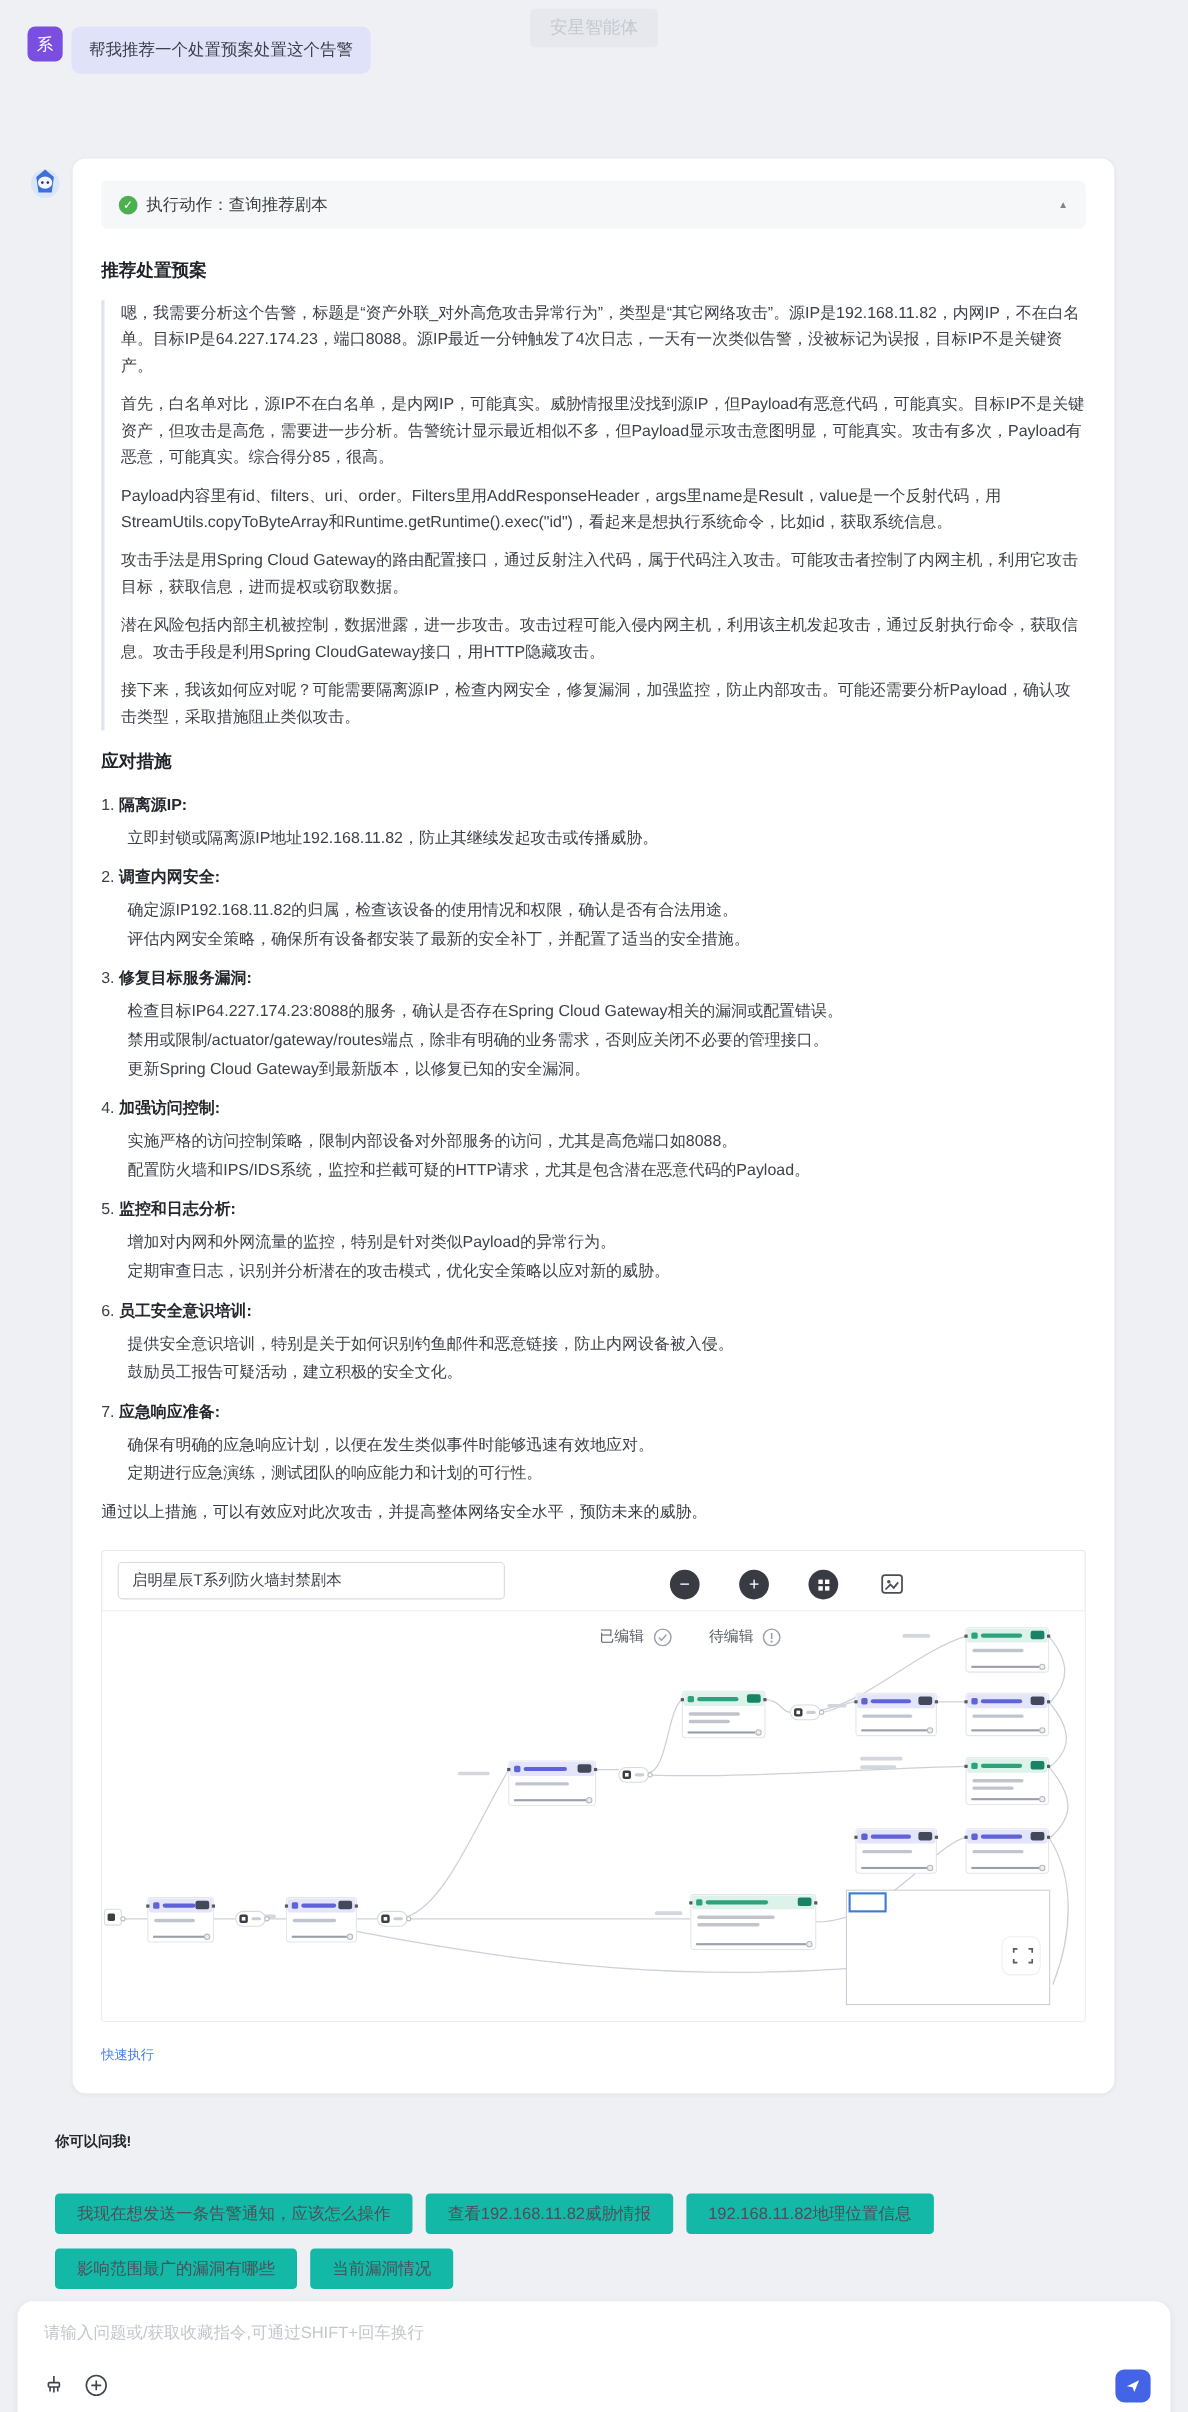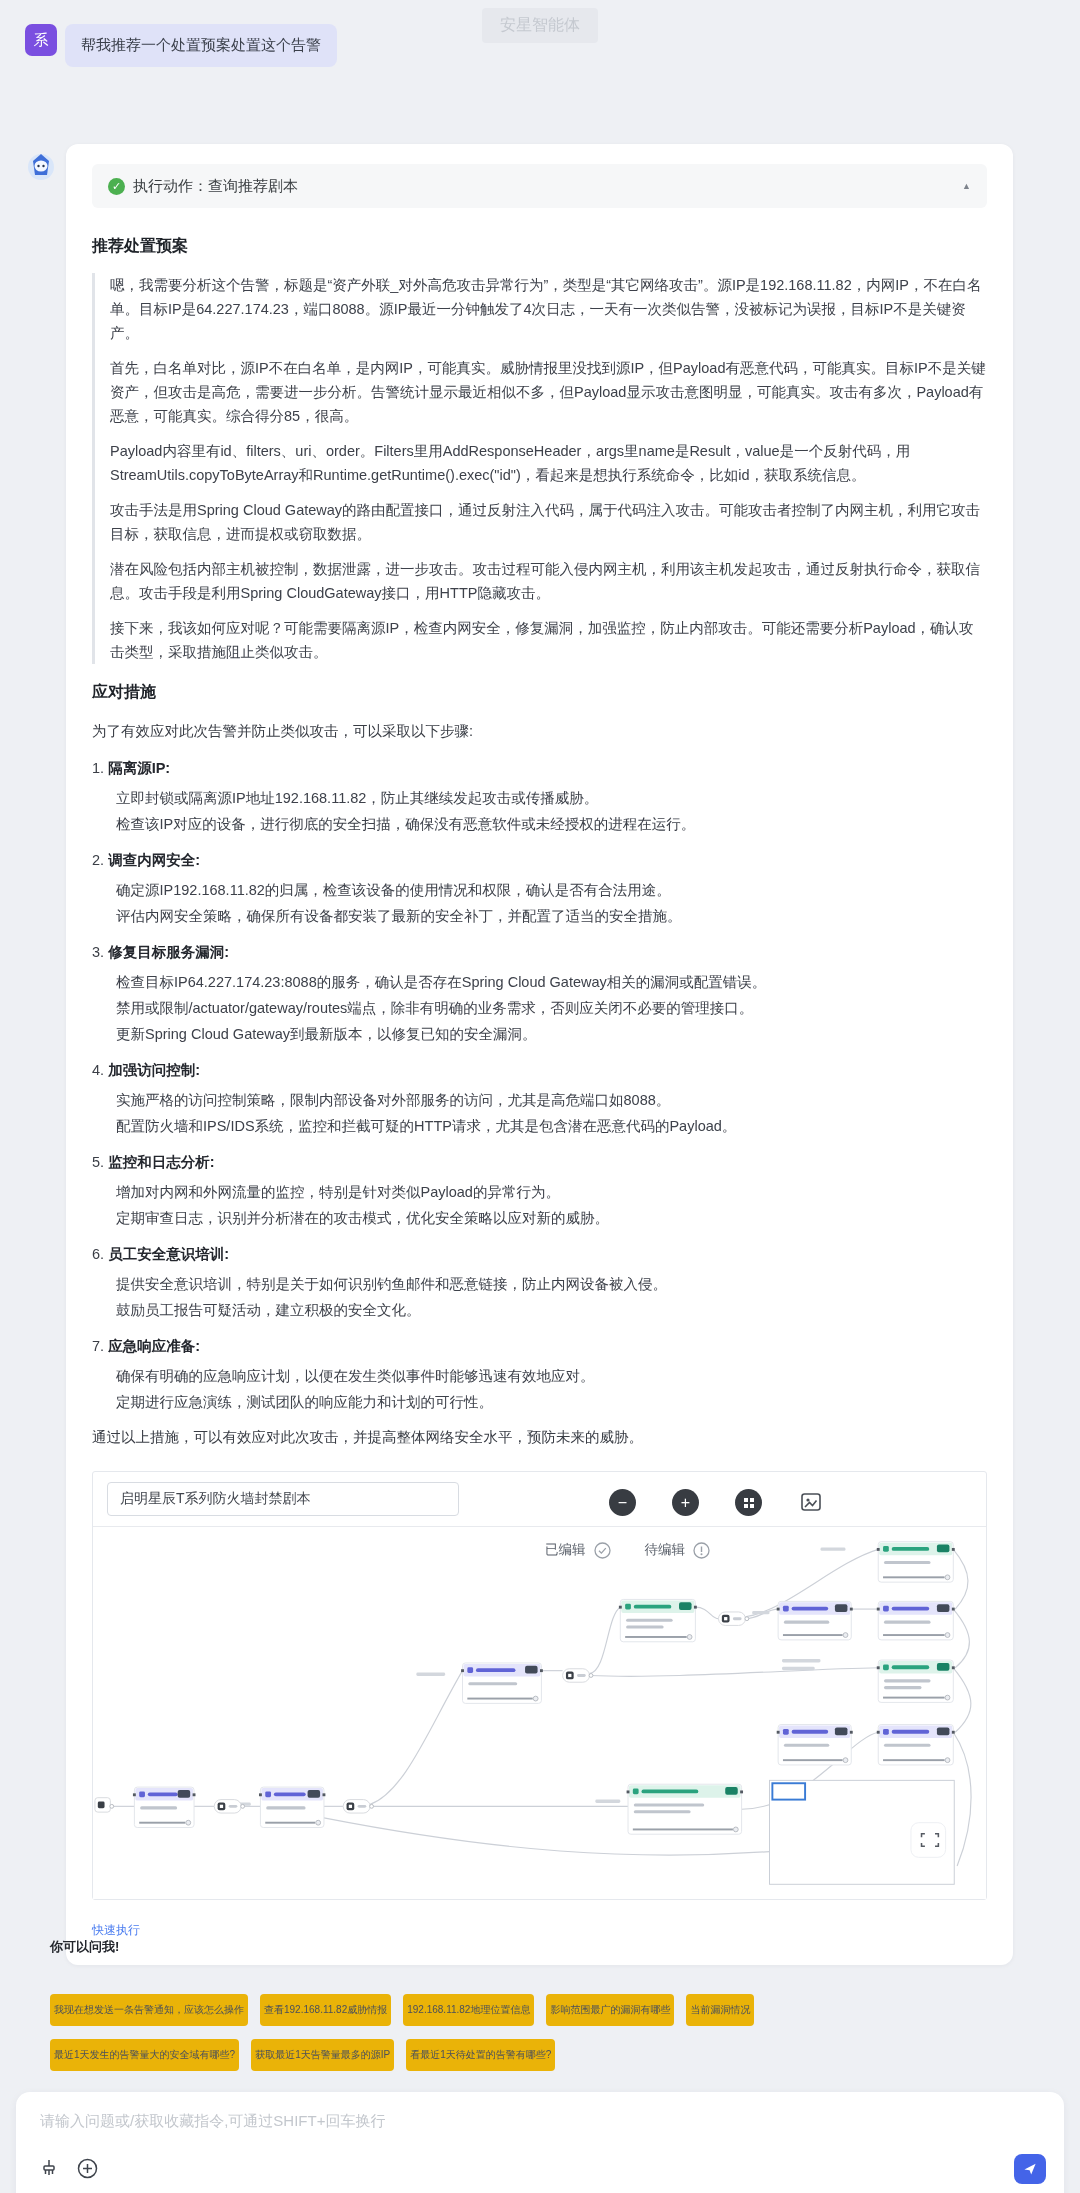--- a/index.html
+++ b/index.html
@@ -52,21 +52,21 @@
   .canvas { position:relative; height:372px; background:#fff; overflow:hidden; }
   .legend { position:absolute; top:14px; left:452px; display:flex; align-items:center; gap:8px;
     font-size:13.5px; color:#5b616b;text-align:right; }
   .legend .gap { width:18px; }
   .quick-run { display:inline-block; margin-top:22px; font-size:12px; color:#4a7cf0;
     text-decoration:none; cursor:pointer; }
   
   .sugg { position:absolute; top:1938px; left:50px; width:1000px; }
   .sugg h4 { font-size:13px; color:#23262c; margin-bottom:38px; }
   .chips { display:flex; flex-wrap:wrap; gap:13px 12px; margin-bottom:13px; }
-  .chip { background:#eab308; border:none; border-radius:4px; padding:9px 4px; font-size:10px;
+  .chip { background:#14b8a6; border:none; border-radius:4px; padding:9px 20px; font-size:15px;
     color:#4b505a; font-family:inherit; cursor:pointer; white-space:nowrap; }
   
   .composer { position:absolute; top:2092px; left:16px; right:16px; height:130px;
     background:#fff; border-radius:14px; padding:20px 24px; box-shadow:0 2px 8px rgba(30,40,60,.06); }
   .composer input { width:90%; border:none; outline:none; font-size:15px; font-family:inherit; color:#3a3f4a; }
   .composer input::placeholder { color:#c3c7cd; }
   .comp-foot { position:absolute; left:22px; right:18px; top:62px; display:flex; align-items:center; gap:16px; }
   .ibtn { background:none; border:none; cursor:pointer; padding:0; width:22px; height:22px; }
   .send-btn { margin-left:auto; width:32px; height:30px; border:none; border-radius:8px;
     background:#4464e8; cursor:pointer; display:flex; align-items:center; justify-content:center; }
@@ -104,28 +104,26 @@
 
   <p>嗯，我需要分析这个告警，标题是“资产外联_对外高危攻击异常行为”，类型是“其它网络攻击”。源IP是192.168.11.82，内网IP，不在白名单。目标IP是64.227.174.23，端口8088。源IP最近一分钟触发了4次日志，一天有一次类似告警，没被标记为误报，目标IP不是关键资产。</p>
       <p>首先，白名单对比，源IP不在白名单，是内网IP，可能真实。威胁情报里没找到源IP，但Payload有恶意代码，可能真实。目标IP不是关键资产，但攻击是高危，需要进一步分析。告警统计显示最近相似不多，但Payload显示攻击意图明显，可能真实。攻击有多次，Payload有恶意，可能真实。综合得分85，很高。</p>
       <p>Payload内容里有id、filters、uri、order。Filters里用AddResponseHeader，args里name是Result，value是一个反射代码，用StreamUtils.copyToByteArray和Runtime.getRuntime().exec("id")，看起来是想执行系统命令，比如id，获取系统信息。</p>
       <p>攻击手法是用Spring Cloud Gateway的路由配置接口，通过反射注入代码，属于代码注入攻击。可能攻击者控制了内网主机，利用它攻击目标，获取信息，进而提权或窃取数据。</p>
       <p>潜在风险包括内部主机被控制，数据泄露，进一步攻击。攻击过程可能入侵内网主机，利用该主机发起攻击，通过反射执行命令，获取信息。攻击手段是利用Spring CloudGateway接口，用HTTP隐藏攻击。</p>
       <p>接下来，我该如何应对呢？可能需要隔离源IP，检查内网安全，修复漏洞，加强监控，防止内部攻击。可能还需要分析Payload，确认攻击类型，采取措施阻止类似攻击。</p>
     </div>
 
   <h3 class="sec" style="margin-top:18px">应对措施</h3>
-  <p class="intro">为了有效应对此次告警并防止类似攻击，可以采取以下步骤:</p>
 
   <div class="measures">
       <div class="measure">
         <div class="m-title"><b>隔离源IP:</b></div>
         <div class="m-items">
           <div>立即封锁或隔离源IP地址192.168.11.82，防止其继续发起攻击或传播威胁。</div>
-          <div>检查该IP对应的设备，进行彻底的安全扫描，确保没有恶意软件或未经授权的进程在运行。</div>
         </div>
       </div>
       <div class="measure">
         <div class="m-title"><b>调查内网安全:</b></div>
         <div class="m-items">
           <div>确定源IP192.168.11.82的归属，检查该设备的使用情况和权限，确认是否有合法用途。</div>
           <div>评估内网安全策略，确保所有设备都安装了最新的安全补丁，并配置了适当的安全措施。</div>
         </div>
       </div>
       <div class="measure">

